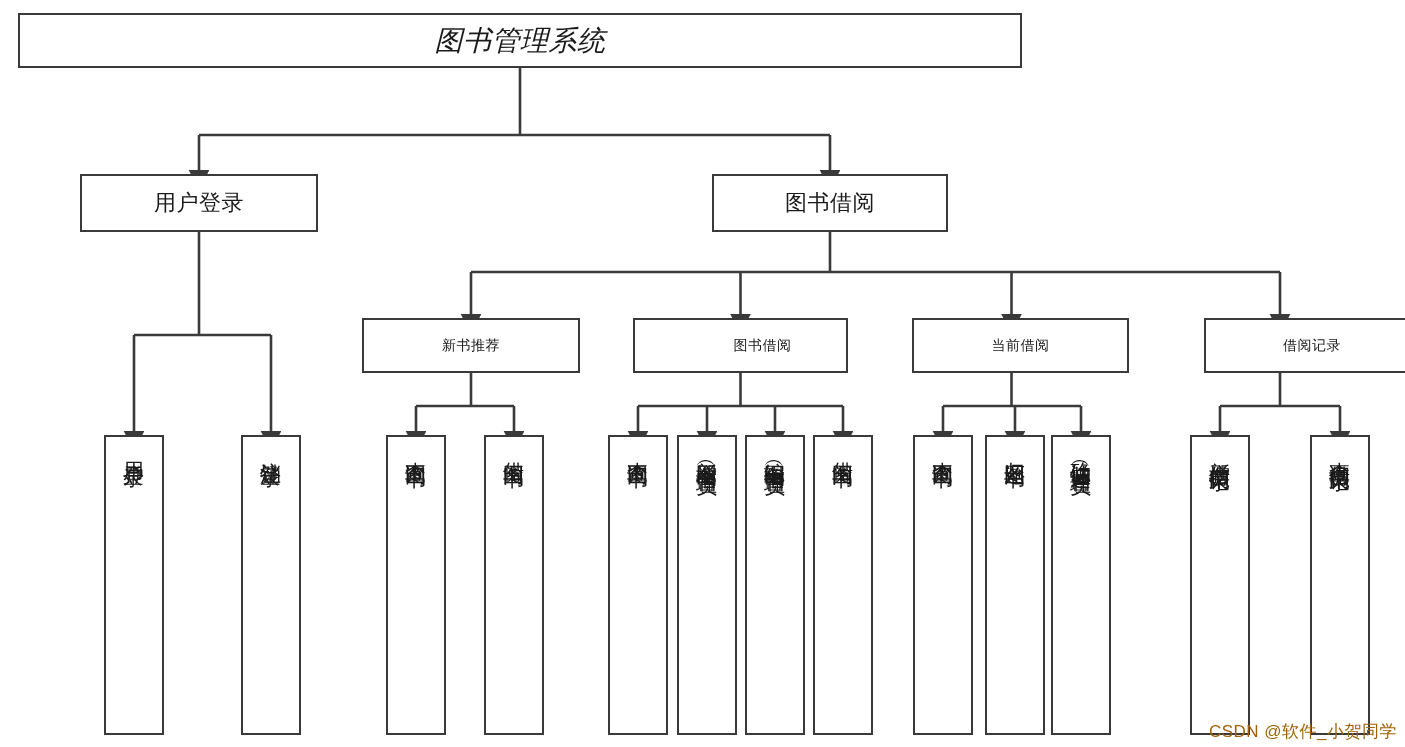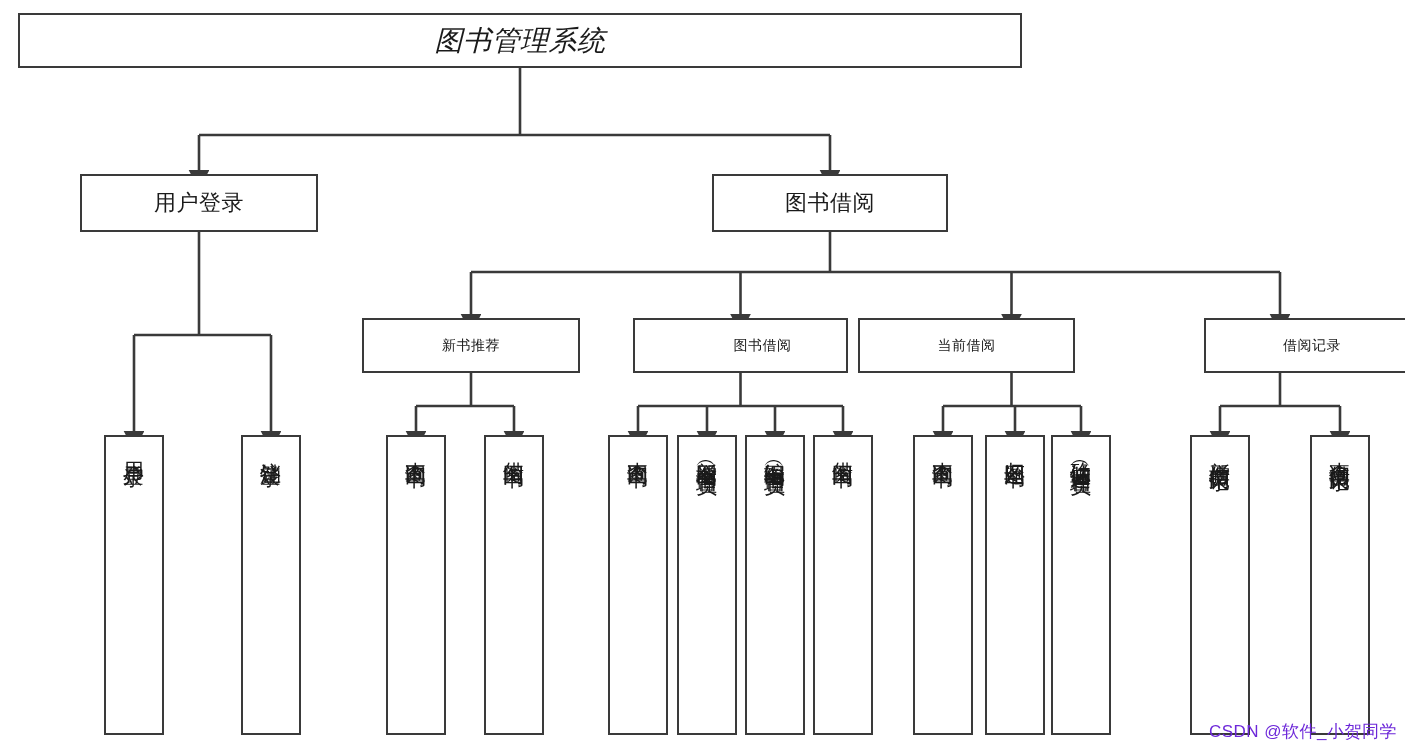--- a/index.html
+++ b/index.html
@@ -59,21 +59,21 @@
     white-space: nowrap;
   }
   .node.lvl0 .label { font-size: 28px; font-style: italic; }
   .node.lvl1 .label { font-size: 22px; }
   .node.lvl2 .label { font-size: 14px; }
   .watermark {
     position: absolute;
     right: 8px;
     bottom: 4px;
     font-size: 17px;
-    color: #6d28d9;
+    color: #a16207;
     letter-spacing: 0.5px;
     white-space: nowrap;
     font-family: "Liberation Sans", "DejaVu Sans", sans-serif;
   }
 </style>
 </head>
 <body>
 
 <div id="diagram-root">
 
@@ -129,21 +129,21 @@
       </div>
       <div class="node lvl1" style="left: 712px; top: 174px; width: 236px; height: 58px;">
         <span class="label">图书借阅</span>
       </div>
       <div class="node lvl2" style="left: 362px; top: 318px; width: 218px; height: 55px;">
         <span class="label">新书推荐</span>
       </div>
       <div class="node lvl2" style="left: 633px; top: 318px; width: 215px; height: 55px; padding-left: 44px;">
         <span class="label">图书借阅</span>
       </div>
-      <div class="node lvl2" style="left: 858px; top: 318px; width: 217px; height: 55px;">
+      <div class="node lvl2" style="left: 912px; top: 318px; width: 217px; height: 55px;">
         <span class="label">当前借阅</span>
       </div>
       <div class="node lvl2" style="left: 1204px; top: 318px; width: 216px; height: 55px;">
         <span class="label">借阅记录</span>
       </div>
       <div class="node lvl3 vertical" style="left: 104px; top: 435px; width: 60px; height: 300px;">
         <span class="label">用户登录</span>
       </div>
       <div class="node lvl3 vertical" style="left: 241px; top: 435px; width: 60px; height: 300px;">
         <span class="label">注销登录</span>

